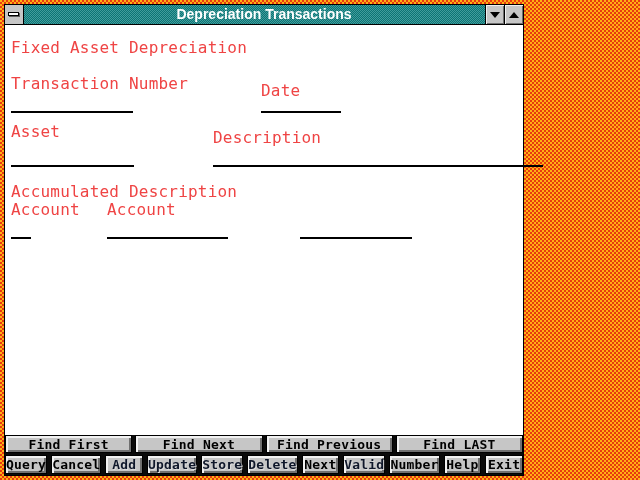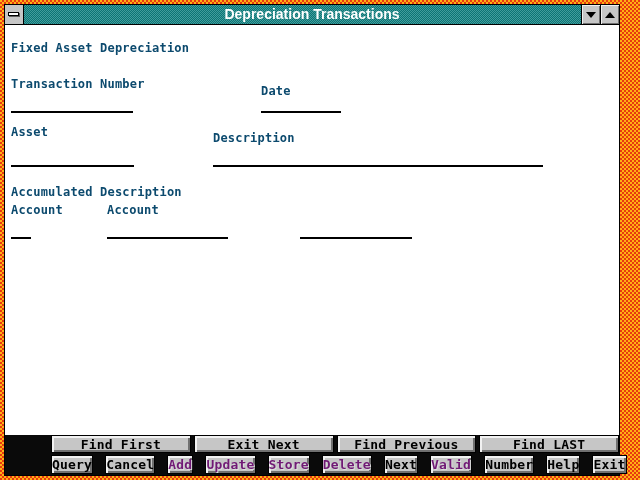--- a/index.html
+++ b/index.html
@@ -5,21 +5,21 @@
   html,body{margin:0;padding:0;}
   .frame{
     position:relative;
     width:640px;height:480px;
     background:repeating-conic-gradient(#e73a10 0% 25%, #ffb114 25% 50%) 0 0/4px 4px;
     overflow:hidden;
     font-family:"DejaVu Sans Mono", monospace;
   }
   .window{
     position:absolute;
-    left:4px;top:4px;width:616px;height:472px;
+    left:4px;top:4px;width:520px;height:472px;
     background:#ffffff;
     border:1px solid #000;
     box-sizing:border-box;
   }
   .titlebar{
     position:relative;
     height:19px;
     background:repeating-conic-gradient(#0c7474 0% 25%, #419c9c 25% 50%) 0 0/2px 2px;
     border-bottom:1px solid #000;
     display:flex;
@@ -64,63 +64,63 @@
     box-sizing:border-box;
     display:flex;align-items:center;justify-content:center;
     box-shadow:inset 1px 1px 0 #f0f0f0, inset -1px -1px 0 #6f6f6f;
   }
   .arr-down{width:0;height:0;border-left:5px solid transparent;border-right:5px solid transparent;border-top:6px solid #000;}
   .arr-up{width:0;height:0;border-left:5px solid transparent;border-right:5px solid transparent;border-bottom:6px solid #000;}
 
   .content{position:absolute;left:0;top:20px;right:0;bottom:0;}
   .lbl{
     position:absolute;
-    font-weight:bold;
-    font-size:12px;
+    font-weight:normal;
+    font-size:16px;
     letter-spacing:0.2px;
-    color:#0c4a6e;
+    color:#ef4444;
     white-space:pre;
     line-height:14px;
   }
   .field{
     position:absolute;
     height:14px;
     border-bottom:2px solid #000;
     box-sizing:border-box;
     font-weight:bold;font-size:13px;white-space:pre;
   }
 
   .button-area{
     position:absolute;
     left:0;right:0;bottom:0;
     top:410px; 
     background:#0a0a0a;
-    display:flex;flex-direction:column;justify-content:flex-end;padding-left:46px;
+    display:flex;flex-direction:column;justify-content:flex-end;
   }
   .find-row{display:flex;height:19px;gap:3px;margin-bottom:2px;}
-  .act-row{display:flex;height:20px;gap:12px;padding:0 0 1px 0;}
+  .act-row{display:flex;height:20px;gap:4px;padding:0 0 1px 0;}
   .btn{
     flex:1;
     background:#c6c6c6;
     border:1px solid #000;
     box-sizing:border-box;
     display:flex;align-items:center;justify-content:center;
     font-family:"DejaVu Sans Mono", monospace;
     font-weight:bold;
     font-size:13px;
     letter-spacing:0.2px;
     color:#000;
     box-shadow:inset 1px 1px 0 #f2f2f2, inset 2px 2px 0 #f2f2f2, inset -1px -1px 0 #707070, inset -2px -2px 0 #707070;
     cursor:pointer;
     padding:0;
     user-select:none;
     white-space:pre;
   }
   .btn.disabled{
-    color:#701a75;
+    color:#0f172a;
     text-shadow:1px 1px 0 #dedede;
     cursor:default;
   }
 </style>
 </head>
 <body>
 
 <div class="frame">
   <div class="window">
 
@@ -156,21 +156,21 @@
       <div class="lbl" style="left:6px;top:160px;">Accumulated Description</div>
       <div class="lbl" style="left:6px;top:178px;">Account</div>
       <div class="lbl" style="left:102px;top:178px;">Account</div>
       <div class="field" style="left:6px;top:200px;width:20px;"></div>
       <div class="field" style="left:102px;top:200px;width:121px;"></div>
       <div class="field" style="left:295px;top:200px;width:112px;"></div>
 
       <div class="button-area">
         <div class="find-row">
           <button class="btn">Find First</button>
-          <button class="btn">Exit Next</button>
+          <button class="btn">Find Next</button>
           <button class="btn">Find Previous</button>
           <button class="btn">Find LAST</button>
         </div>
         <div class="act-row">
           <button class="btn">Query</button>
           <button class="btn">Cancel</button>
           <button class="btn disabled">Add</button>
           <button class="btn disabled">Update</button>
           <button class="btn disabled">Store</button>
           <button class="btn disabled">Delete</button>

